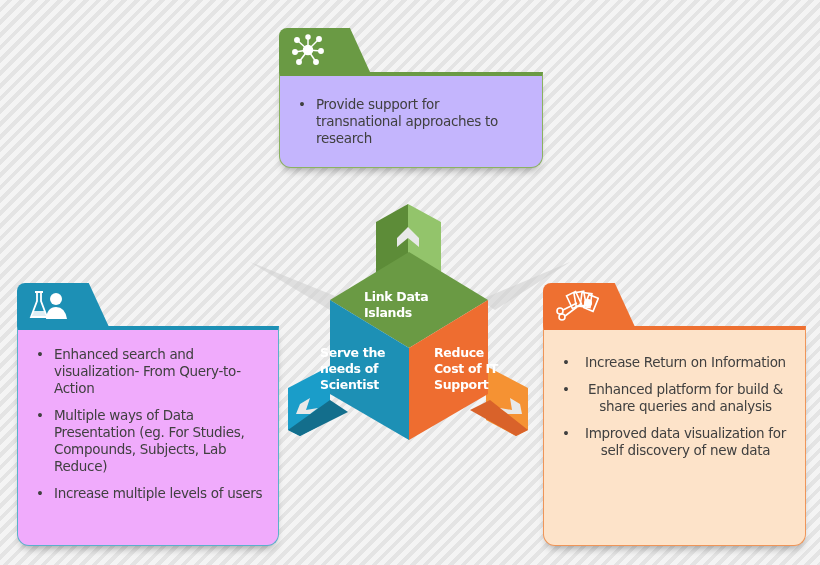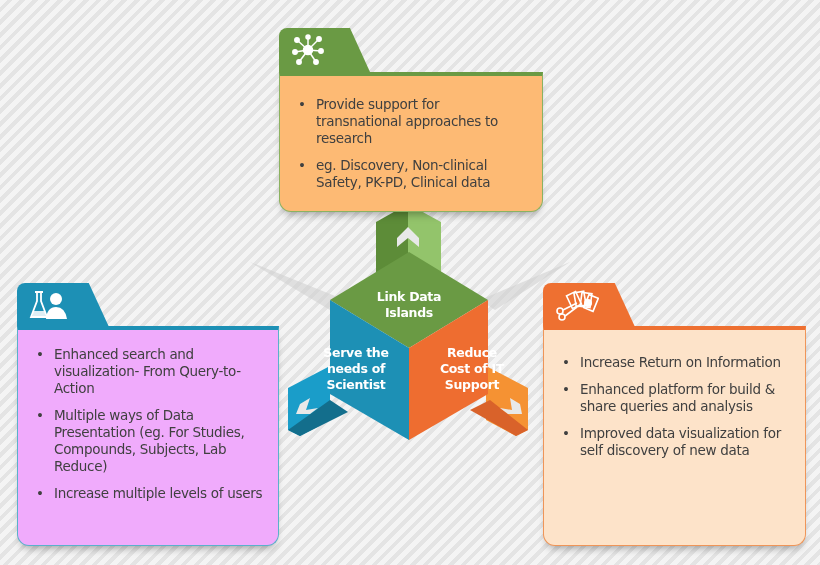--- a/index.html
+++ b/index.html
@@ -22,33 +22,33 @@
       box-sizing: border-box; padding: 14px 14px 12px 14px;
       color: #404040; font-size: 13.5px; line-height: 17px;
       font-family: "DejaVu Sans", sans-serif; letter-spacing: -0.3px;
     }
     .box ul { margin: 0; padding: 0 0 0 22px; list-style: none; }
     .box li { position: relative; margin-bottom: 10px; }
     .box li::before { content: "•"; position: absolute; left: -18px; top: 0; color: #404040; }
 
     
     #p-top .tab { left: 279px; top: 28px; width: 91px; background: #6a9a44; }
-    #p-top .box { left: 279px; top: 72px; width: 264px; height: 140px; background: #fdba74; border: 1px solid #8bb260; border-top: 4px solid #6a9a44; padding-top: 20px; }
+    #p-top .box { left: 279px; top: 72px; width: 264px; height: 96px; background: #c4b5fd; border: 1px solid #8bb260; border-top: 4px solid #6a9a44; padding-top: 20px; }
 
     
     #p-left .tab { left: 17px; top: 283px; width: 92px; background: #1d90b5; }
     #p-left .box { left: 17px; top: 326px; width: 262px; height: 220px; background: #f0abfc; border: 1px solid #5ab0cc; border-top: 4px solid #1d90b5; padding-top: 16px; }
 
     
     #p-right .tab { left: 543px; top: 283px; width: 92px; background: #ee7031; }
-    #p-right .box { left: 543px; top: 326px; width: 263px; height: 220px; background: #fde3c9; border: 1px solid #ef9558; border-top: 4px solid #ee7031; padding-top: 24px; }
+    #p-right .box { left: 543px; top: 326px; width: 263px; height: 220px; background: #fde3c9; border: 1px solid #ef9558; border-top: 4px solid #ee7031; padding-top: 24px; text-align: center; }
 
     svg.center { position: absolute; left: 0; top: 0; }
     .ctext {
-      position: absolute; color: #fff; font-weight: bold; text-align: center;
+      position: absolute; color: #fff; font-weight: bold; text-align: left;
       font-size: 12.5px; line-height: 16px; font-family: "DejaVu Sans", sans-serif;
       letter-spacing: -0.3px;
     }
   </style>
 </head>
 <body>
 
 <svg class="center" width="820" height="565">
 
   <polygon points="250,262 345,300 330,310" fill="#d0d0d0" opacity="0.6"></polygon>
@@ -101,21 +101,20 @@
           <circle cx="30" cy="17" r="2.2"></circle>
         <circle cx="8" cy="28" r="2.2"></circle>
           <circle cx="25" cy="28" r="2.2"></circle>
         <circle cx="17" cy="3" r="2"></circle>
       </g>
     </svg>
   </div>
   <div class="box">
     <ul>
       <li>Provide support for transnational approaches to research</li>
-      <li>eg. Discovery, Non-clinical Safety, PK-PD, Clinical data</li>
     </ul>
   </div>
 </div>
 
 <div class="panel" id="p-left">
   <div class="tab">
     <svg class="icon" viewBox="0 0 40 32" style="width:40px;">
       <path d="M6 3 h8 M8 3 v9 L2 28 h16 L12 12 V3" stroke="#fff" stroke-width="1.8" fill="none"></path>
       <path d="M4.5 22 h11 L17 27 H3 Z" fill="#fff" opacity="0.85"></path>
       <circle cx="27" cy="10" r="6" fill="#fff"></circle>

